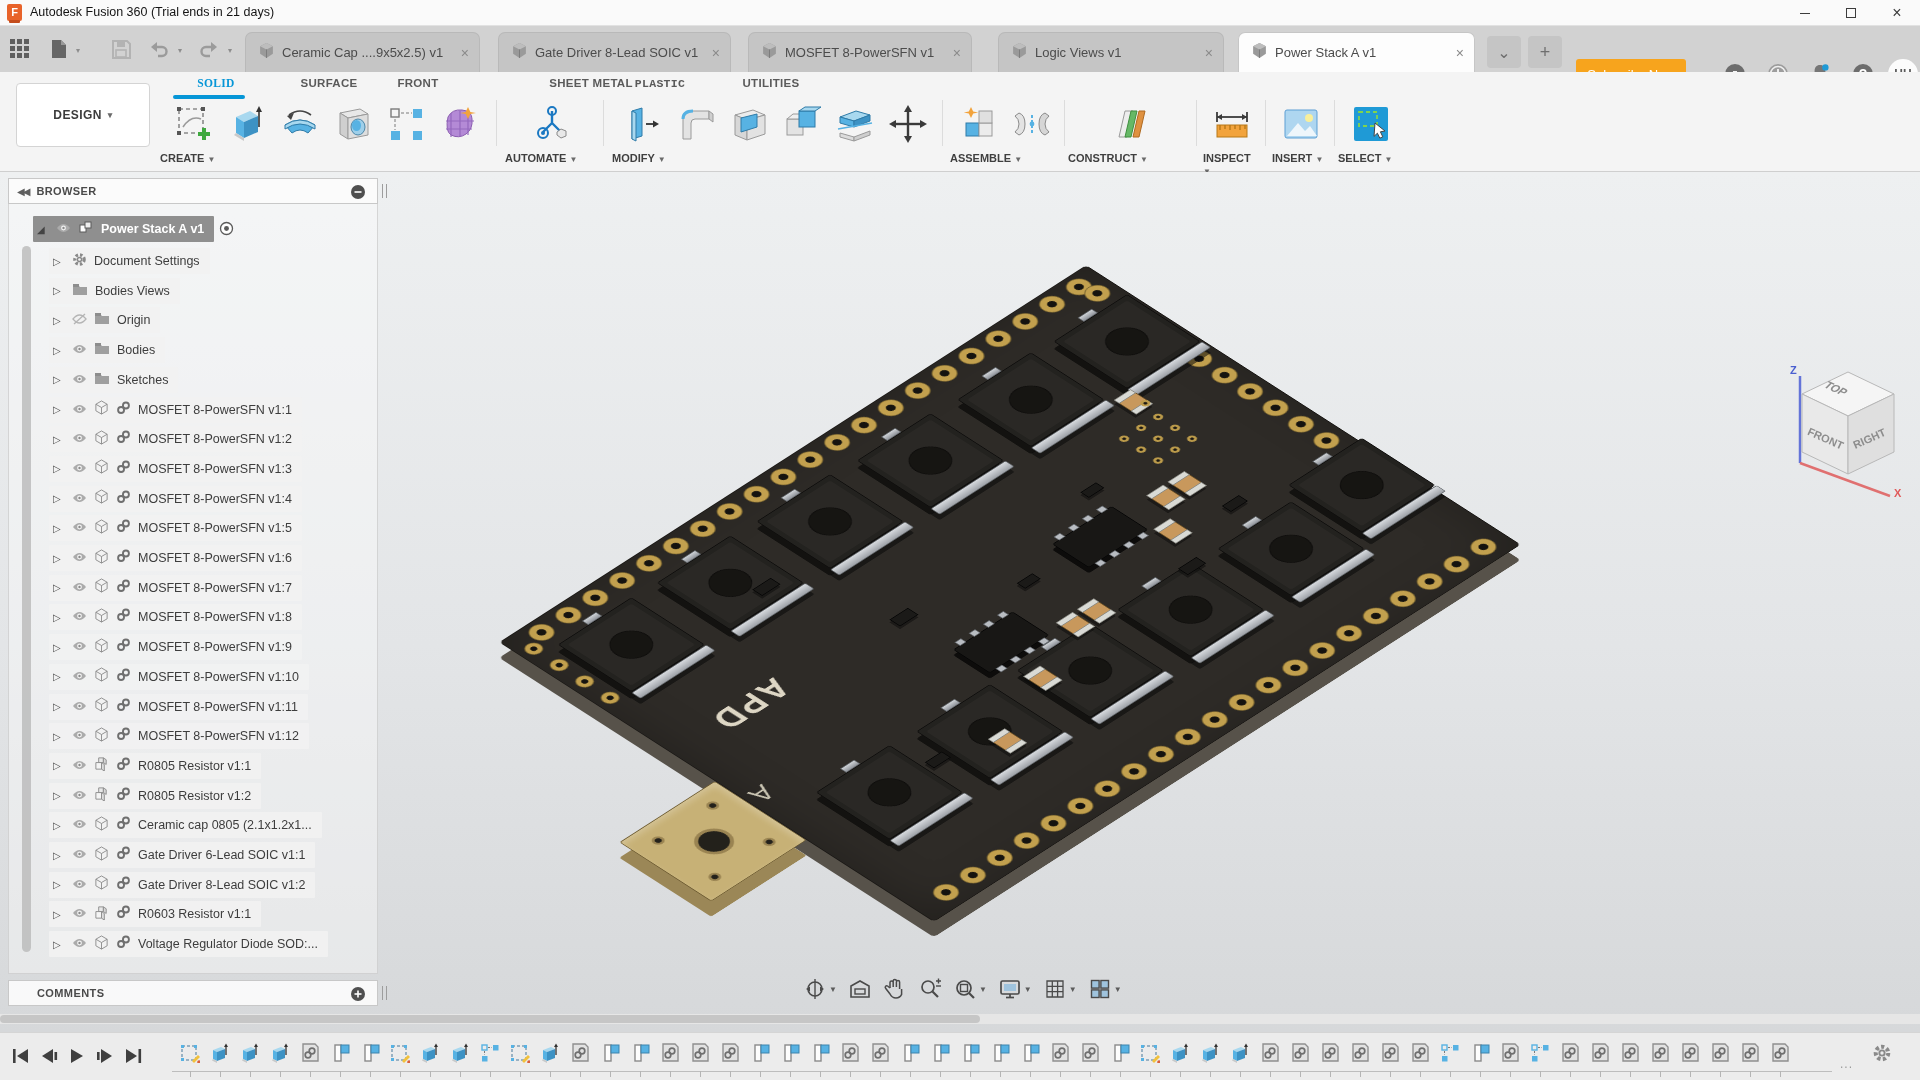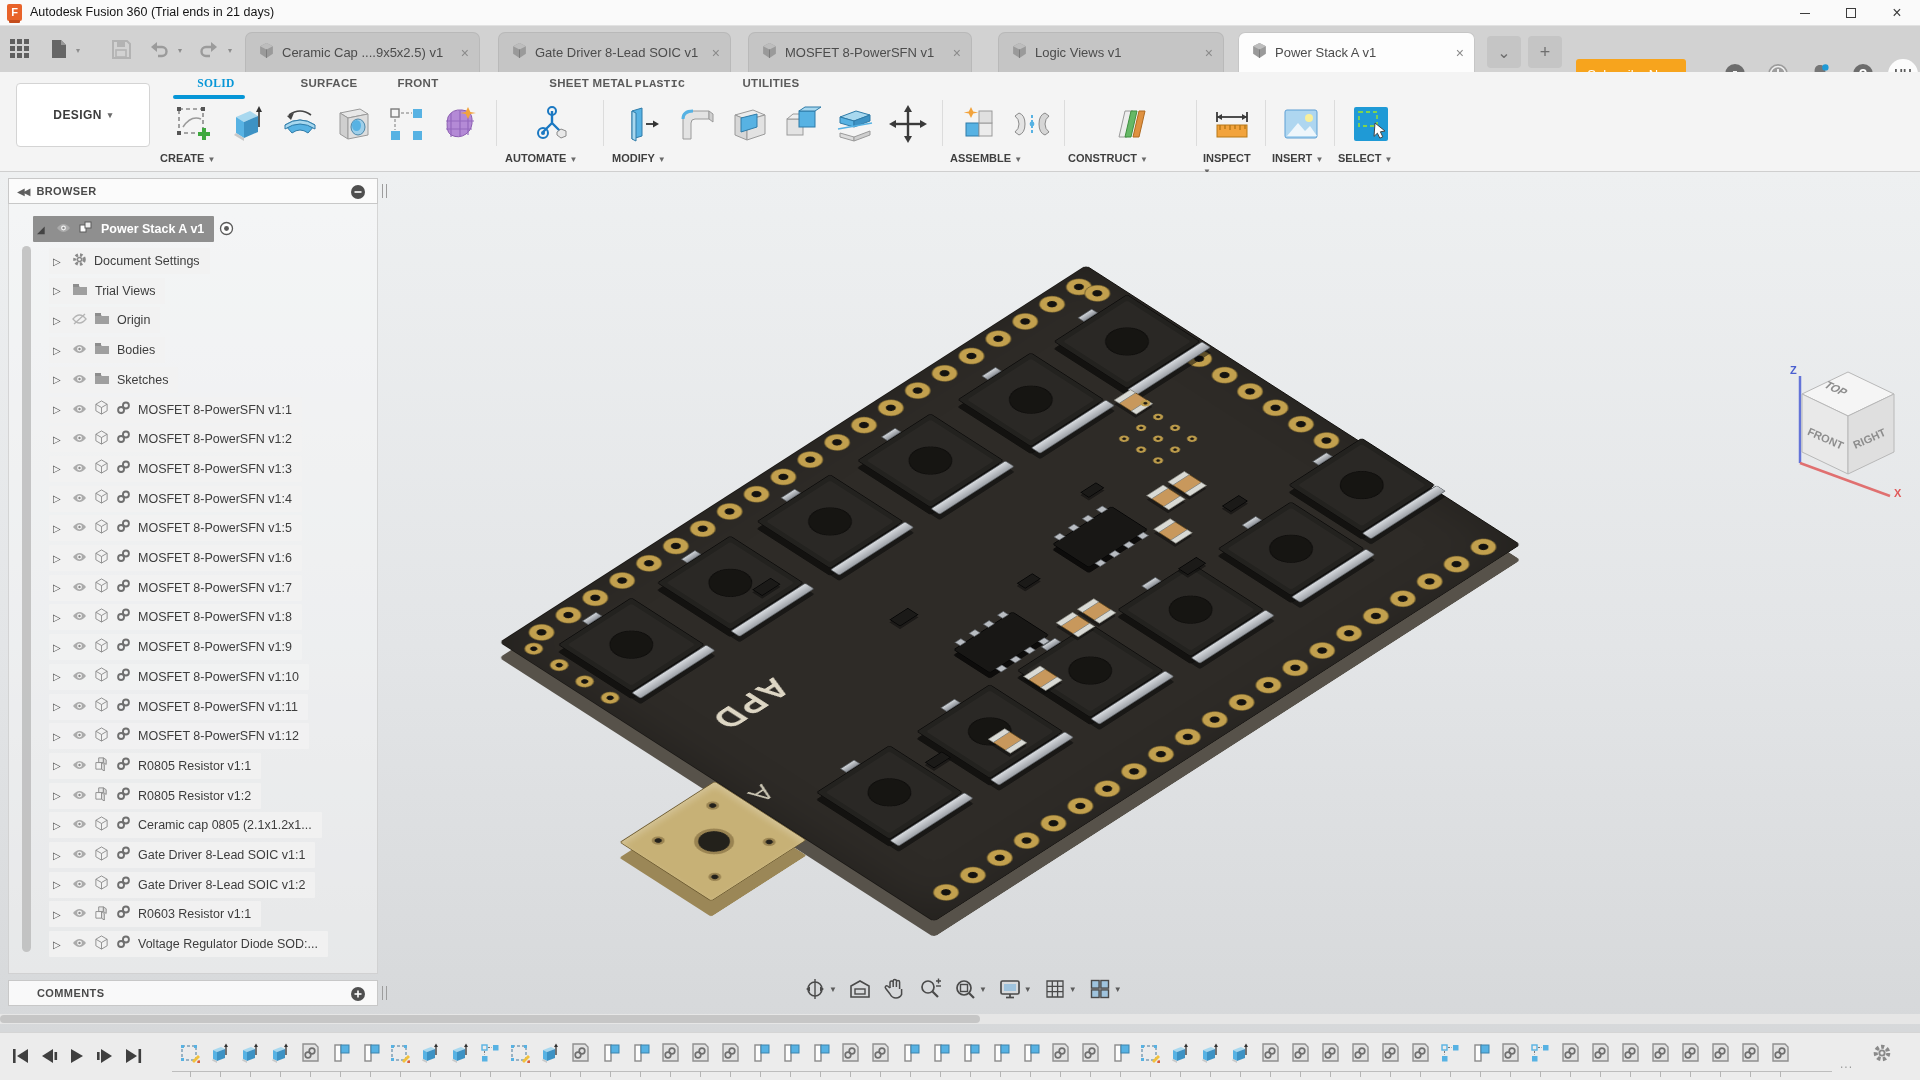--- a/index.html
+++ b/index.html
@@ -782,21 +782,21 @@
           <circle cx="8" cy="8" r="1.4" fill="#f4f4f4"></circle>
         </svg></span>
       <span class="lbl">Document Settings</span>
     </div>
     <div class="trow" style="left: 40px; top: 73.7px;">
       <span class="tri">▷</span>
       <span><svg width="16" height="13" viewBox="0 0 16 13">
           <path d="M1 2h5l2 2h7v8H1z" fill="#9f9f9f"></path>
           <rect x="1" y="1" width="6" height="3" fill="#8d8d8d"></rect>
         </svg></span>
-      <span class="lbl">Trial Views</span>
+      <span class="lbl">Bodies Views</span>
     </div>
     <div class="trow" style="left: 40px; top: 103.4px;">
       <span class="tri">▷</span>
       <span><svg width="15" height="12" viewBox="0 0 15 12">
           <path d="M1 6Q7.5-2 14 6 7.5 14 1 6z" fill="none" stroke="#b5b5b5" stroke-width="1.3"></path>
           <line x1="2" y1="11" x2="13" y2="1" stroke="#b5b5b5" stroke-width="1.3"></line>
         </svg></span>
       <span><svg width="16" height="13" viewBox="0 0 16 13">
           <path d="M1 2h5l2 2h7v8H1z" fill="#9f9f9f"></path>
           <rect x="1" y="1" width="6" height="3" fill="#8d8d8d"></rect>
@@ -1096,21 +1096,21 @@
           <circle cx="7.5" cy="6" r="1.2" fill="#8a8a8a"></circle>
         </svg></span>
       <span><svg width="15" height="15" viewBox="0 0 16 16">
           <path d="M8 1l6 3.5v7L8 15l-6-3.5v-7z" fill="#f2f2f2" stroke="#8d8d8d"></path>
           <path d="M2 4.5L8 8l6-3.5M8 8v7" fill="none" stroke="#8d8d8d"></path>
         </svg></span>
       <span><svg width="15" height="14" viewBox="0 0 16 15">
           <circle cx="5.4" cy="9.6" r="3.2" fill="none" stroke="#6f6f6f" stroke-width="2"></circle>
           <circle cx="10.6" cy="4.8" r="3.2" fill="none" stroke="#6f6f6f" stroke-width="2"></circle>
         </svg></span>
-      <span class="lbl">Gate Driver 8-Lead SOIC v1:1</span>
+      <span class="lbl">Gate Driver 6-Lead SOIC v1:1</span>
     </div>
     <div class="trow" style="left: 40px; top: 667.7px;">
       <span class="tri">▷</span>
       <span><svg width="15" height="12" viewBox="0 0 15 12">
           <path d="M1 6Q7.5-2 14 6 7.5 14 1 6z" fill="#ababab"></path>
           <circle cx="7.5" cy="6" r="2.4" fill="#f4f4f4"></circle>
           <circle cx="7.5" cy="6" r="1.2" fill="#8a8a8a"></circle>
         </svg></span>
       <span><svg width="15" height="15" viewBox="0 0 16 16">
           <path d="M8 1l6 3.5v7L8 15l-6-3.5v-7z" fill="#f2f2f2" stroke="#8d8d8d"></path>

